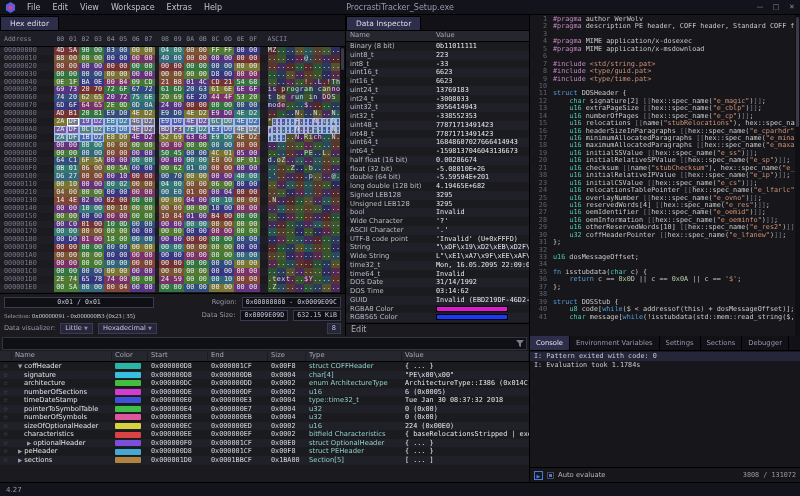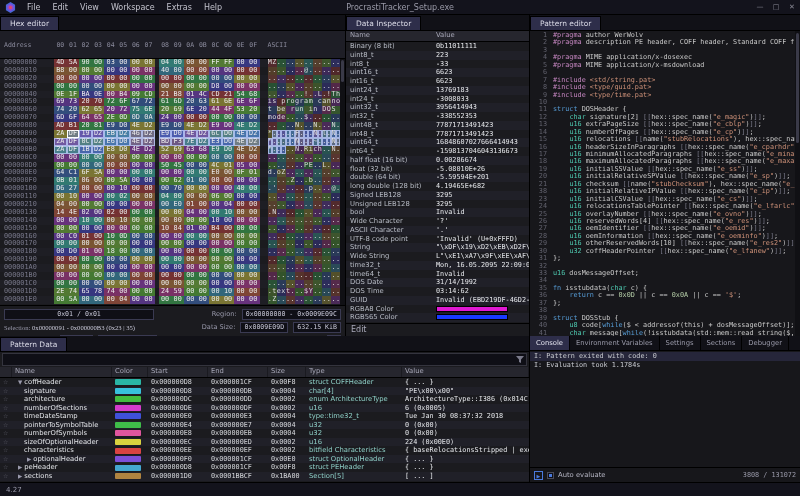--- a/index.html
+++ b/index.html
@@ -18,21 +18,21 @@
 
 .main{position:absolute;top:15px;left:0;width:800px;height:321px;display:flex}
 .panel{background:#1B1B1F;border-right:1px solid #000;display:flex;flex-direction:column;overflow:hidden}
 .tabbar{height:16px;background:#111117;display:flex;align-items:flex-end;border-bottom:1px solid #000;flex:none}
 .tab{height:14px;line-height:13px;padding:0 9px;font-size:7.5px;background:#2E2E4A;color:#DCDCE8;border:1px solid #000;border-bottom:none;white-space:nowrap}
 .bottom{position:absolute;top:336px;left:0;width:800px;height:146px;display:flex}
 .statusbar{position:absolute;top:482px;left:0;right:0;height:14px;background:#13131C;border-top:1px solid #000;display:flex;align-items:center;padding:0 6px;font-size:7px;color:#9A9AAA}
 
 
 .hex-panel{width:346px;flex:none}
-.hex-colhdr{display:flex;height:28px;background:#1E1E26;color:#8A8A9C;font-family:"DejaVu Sans Mono",monospace;font-size:6.5px;align-items:center;border-bottom:1px solid #000;flex:none}
+.hex-colhdr{display:flex;height:16px;background:#1E1E26;color:#8A8A9C;font-family:"DejaVu Sans Mono",monospace;font-size:6.5px;align-items:center;border-bottom:1px solid #000;flex:none}
 .hex-addr-h{width:54px;padding-left:4px;flex:none}
 .hex-bytes-h{display:flex;flex:none}
 .hex-byte-h{width:12.6px;text-align:center;flex:none}
 .hex-bytes-h .hex-byte-h:nth-child(9){margin-left:4px}
 .hex-ascii-h{margin-left:8px}
 .hex-grid{height:246px;font-family:"DejaVu Sans Mono",monospace;font-size:6.8px;position:relative;flex:none}
 .hex-row{display:flex;height:7.9px;line-height:7.9px}
 .hex-row:nth-child(even){background:#1E1E24}
 .hex-addr{width:54px;color:#7A7A8C;padding-left:4px;flex:none}
 .hex-bytes{display:flex;flex:none}
@@ -1554,23 +1554,20 @@
         </div>
         <div class="insp-row">
           <span class="insp-name">RGB565 Color</span>
           <span class="insp-val"><span class="insp-swatch" style="background: rgb(25, 57, 255);"></span></span>
         </div>
       </div>
     <div class="insp-edit">Edit</div>
   </section>
 
   <section class="panel pe-panel">
-    <div class="tabbar">
-      <div class="tab">Pattern editor</div>
-    </div>
     <div class="editor" id="editor-lines">
       <div class="vtrack">
           <div class="vthumb" style="top:2px;height:110px"></div>
         </div>
     <div class="code-line"><span class="ln">1</span><span class="code"><span class="c-dir">#pragma</span> author WerWolv</span></div>
         <div class="code-line"><span class="ln">2</span><span class="code"><span class="c-dir">#pragma</span> description PE header, COFF header, Standard COFF fields, Windows Specific fields, Data Directories, Section headers</span></div>
         <div class="code-line"><span class="ln">3</span><span class="code"> </span></div>
         <div class="code-line"><span class="ln">4</span><span class="code"><span class="c-dir">#pragma</span> MIME application/x-dosexec</span></div>
         <div class="code-line"><span class="ln">5</span><span class="code"><span class="c-dir">#pragma</span> MIME application/x-msdownload</span></div>
         <div class="code-line"><span class="ln">6</span><span class="code"> </span></div>
@@ -1609,23 +1606,20 @@
         <div class="code-line"><span class="ln">39</span><span class="code"><span class="c-kw">struct</span> DOSStub {</span></div>
         <div class="code-line"><span class="ln">40</span><span class="code">    <span class="c-type">u8</span> code[<span class="c-kw">while</span>($ &lt; addressof(this) + dosMessageOffset)];</span></div>
         <div class="code-line"><span class="ln">41</span><span class="code">    <span class="c-type">char</span> message[<span class="c-kw">while</span>(!isstubdata(std::mem::read_string($, 1)))];</span></div>
       </div>
   </section>
 </div>
 
 <div class="bottom">
 
   <section class="pd-panel">
-    <div class="tabbar">
-      <div class="tab">Pattern Data</div>
-    </div>
     <div class="pd-filter">
       <span class="pd-funnel">
         <svg width="8" height="8" viewBox="0 0 8 8">
             <path d="M0 0h8L5 3.5V7L3 6V3.5z" fill="#7A7A8A"></path>
           </svg>
       </span>
     </div>
     <div class="pd-hdr" id="pd-hdr">
         <span class="w-star"></span>
         <span class="w-name">Name</span>

